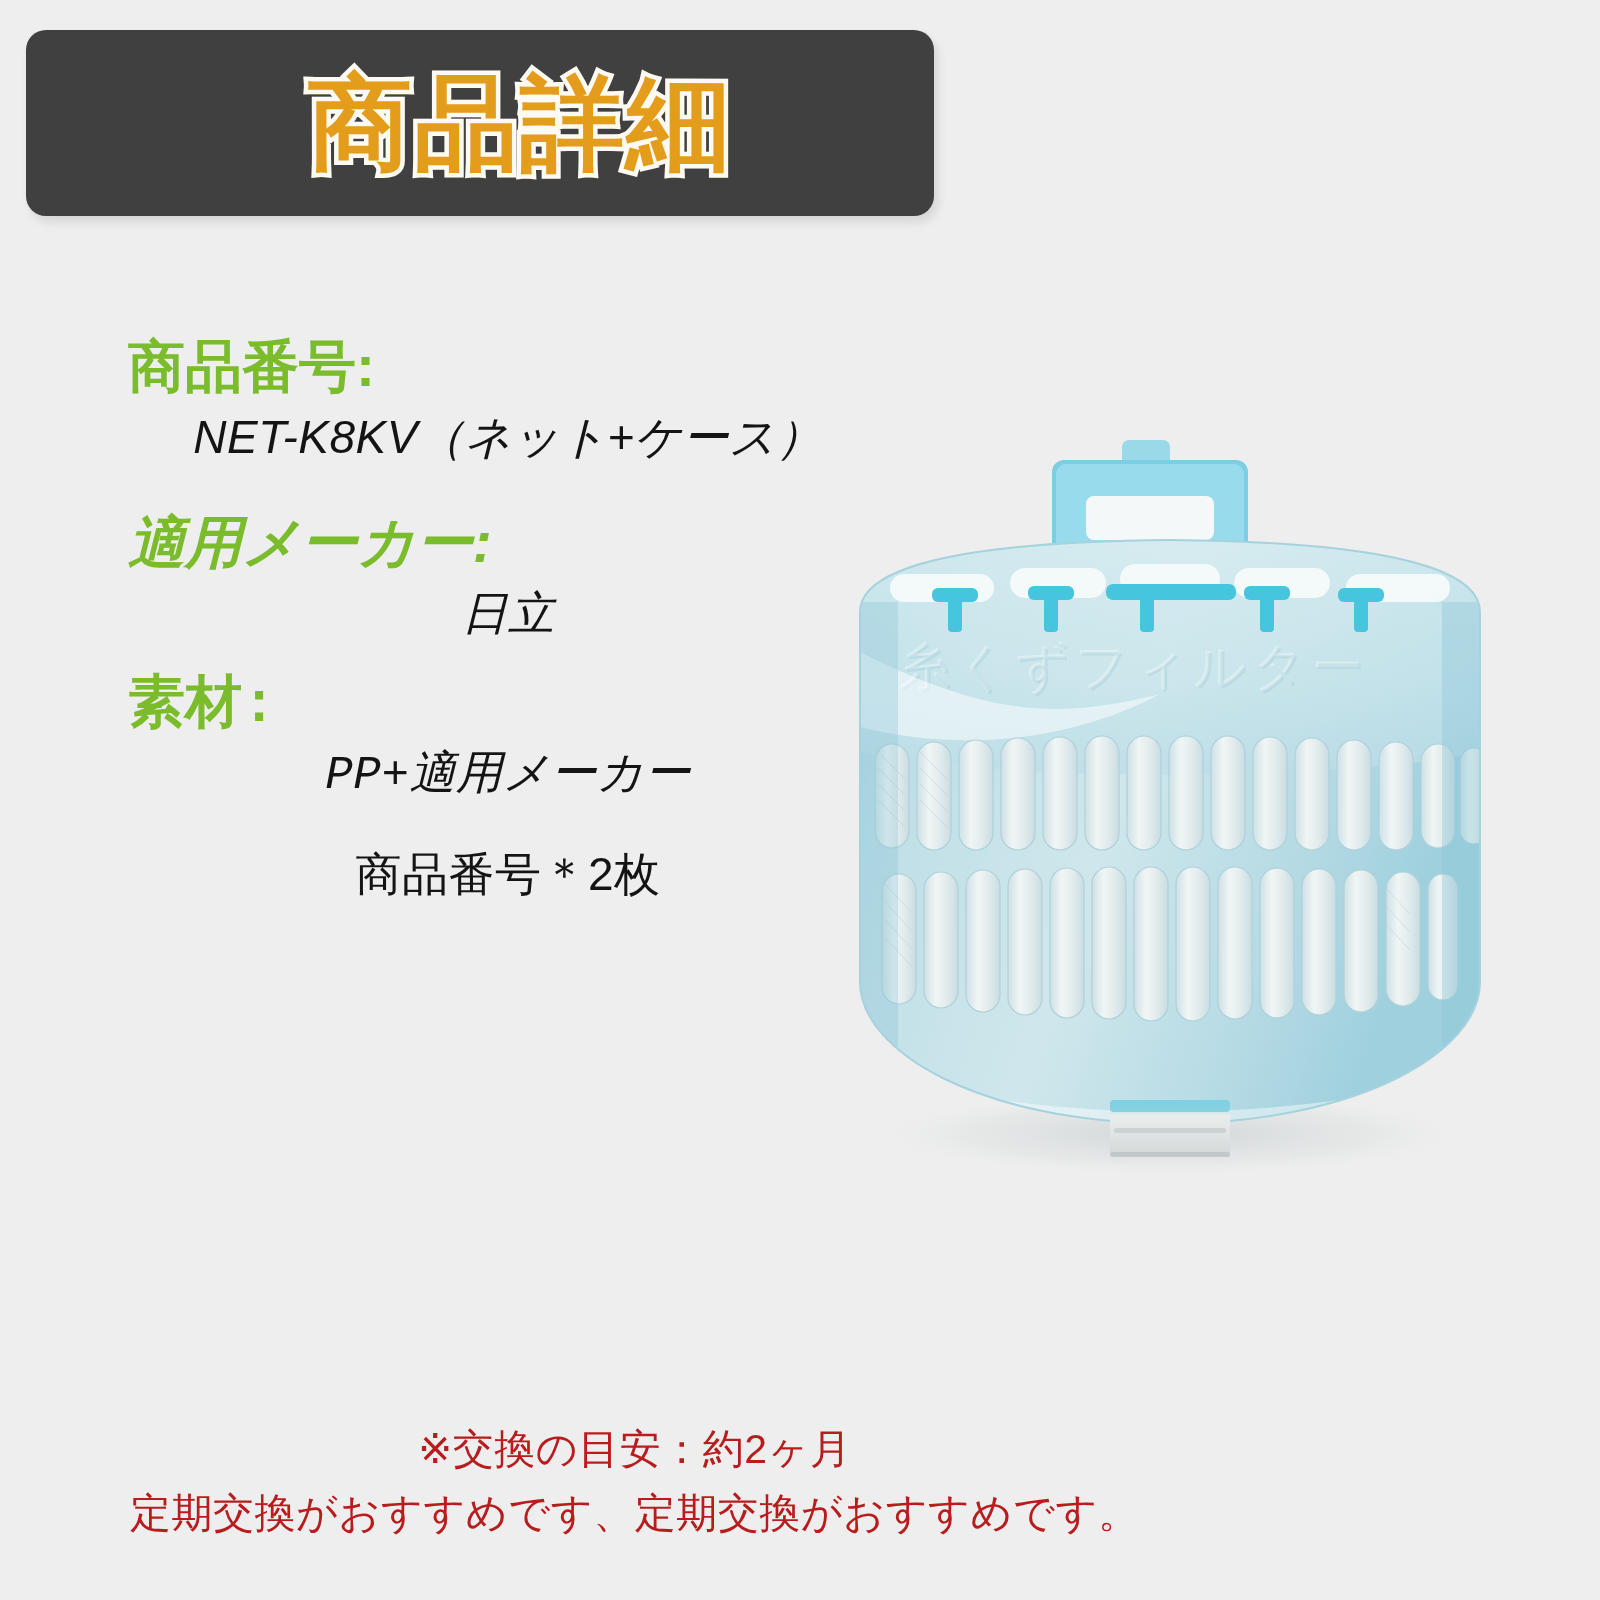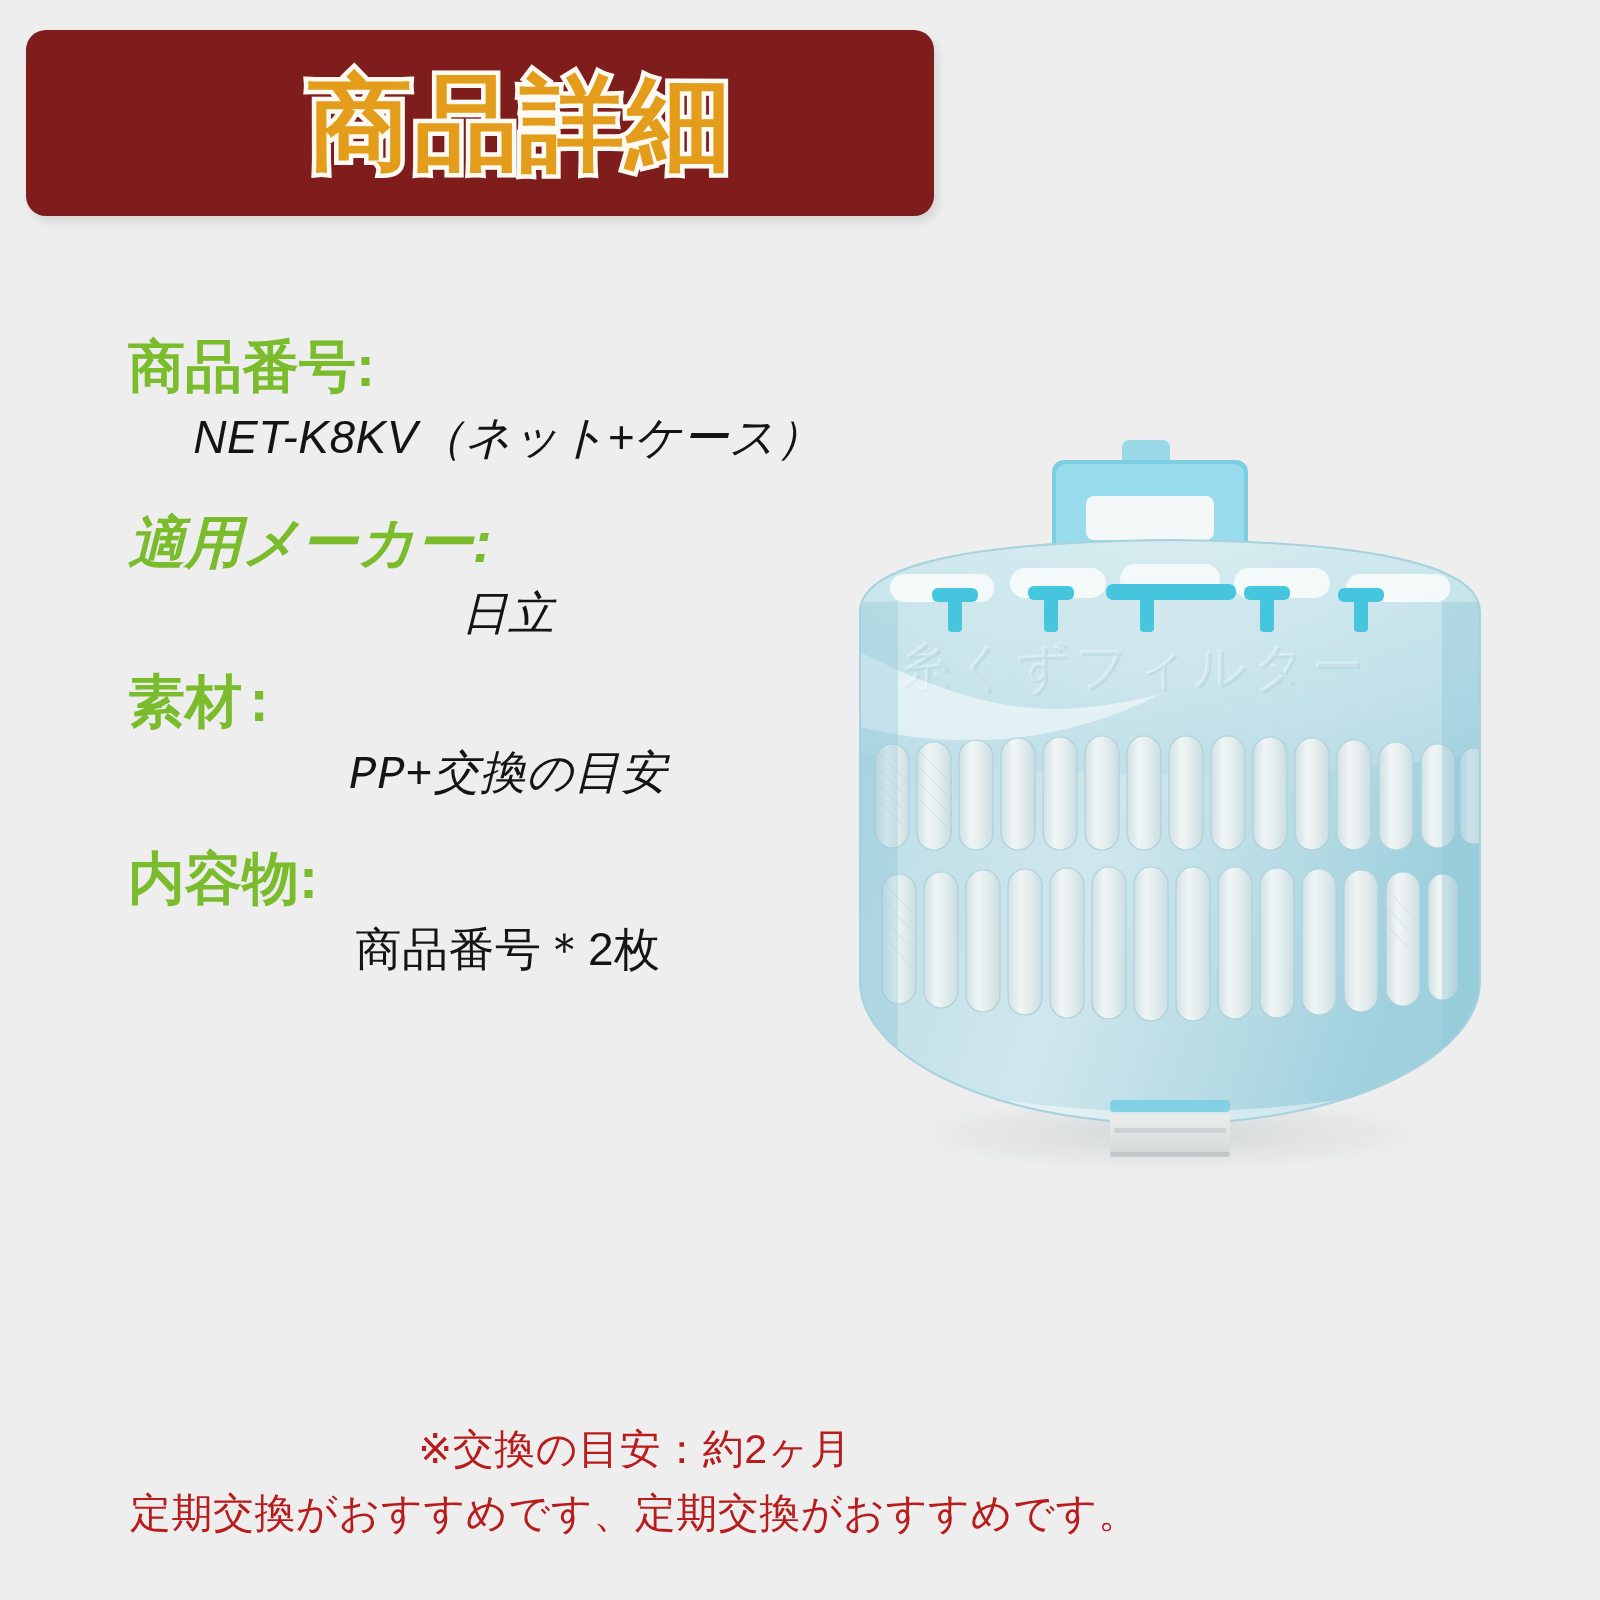--- a/index.html
+++ b/index.html
@@ -15,21 +15,21 @@
     position: relative;
   }
 
   
   .header-card {
     position: absolute;
     left: 26px;
     top: 30px;
     width: 908px;
     height: 186px;
-    background: #7f1d1d;
+    background: #404040;
     border-radius: 20px;
     box-shadow: 4px 6px 10px rgba(0,0,0,0.10);
     display: flex;
     align-items: center;
     justify-content: center;
   }
   .header-title {
     font-size: 104px;
     font-weight: bold;
     letter-spacing: 2px;
@@ -112,25 +112,24 @@
     <div class="spec-value italic">NET-K8KV（ネット+ケース）</div>
   </div>
 
   <div class="spec-row r2">
     <div class="spec-label">適用メーカー:</div>
     <div class="spec-value">日立</div>
   </div>
 
   <div class="spec-row r3">
     <div class="spec-label">素材:</div>
-    <div class="spec-value italic">PP+交換の目安</div>
+    <div class="spec-value italic">PP+適用メーカー</div>
   </div>
 
   <div class="spec-row r4">
-    <div class="spec-label">内容物:</div>
     <div class="spec-value">商品番号＊2枚</div>
   </div>
 
 </div>
 
 <div class="footer-note">
   <div>※交換の目安：約2ヶ月</div>
   <div>定期交換がおすすめです、定期交換がおすすめです。</div>
 </div>
 

